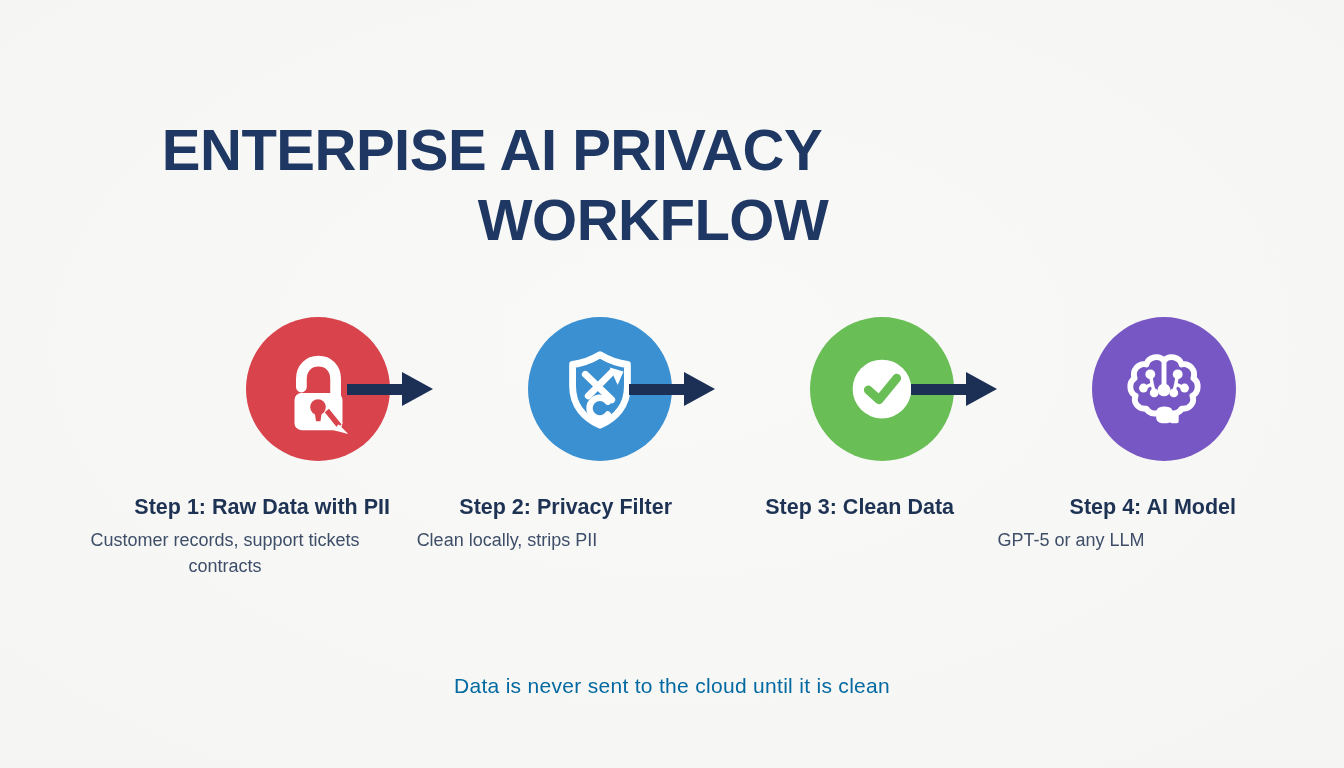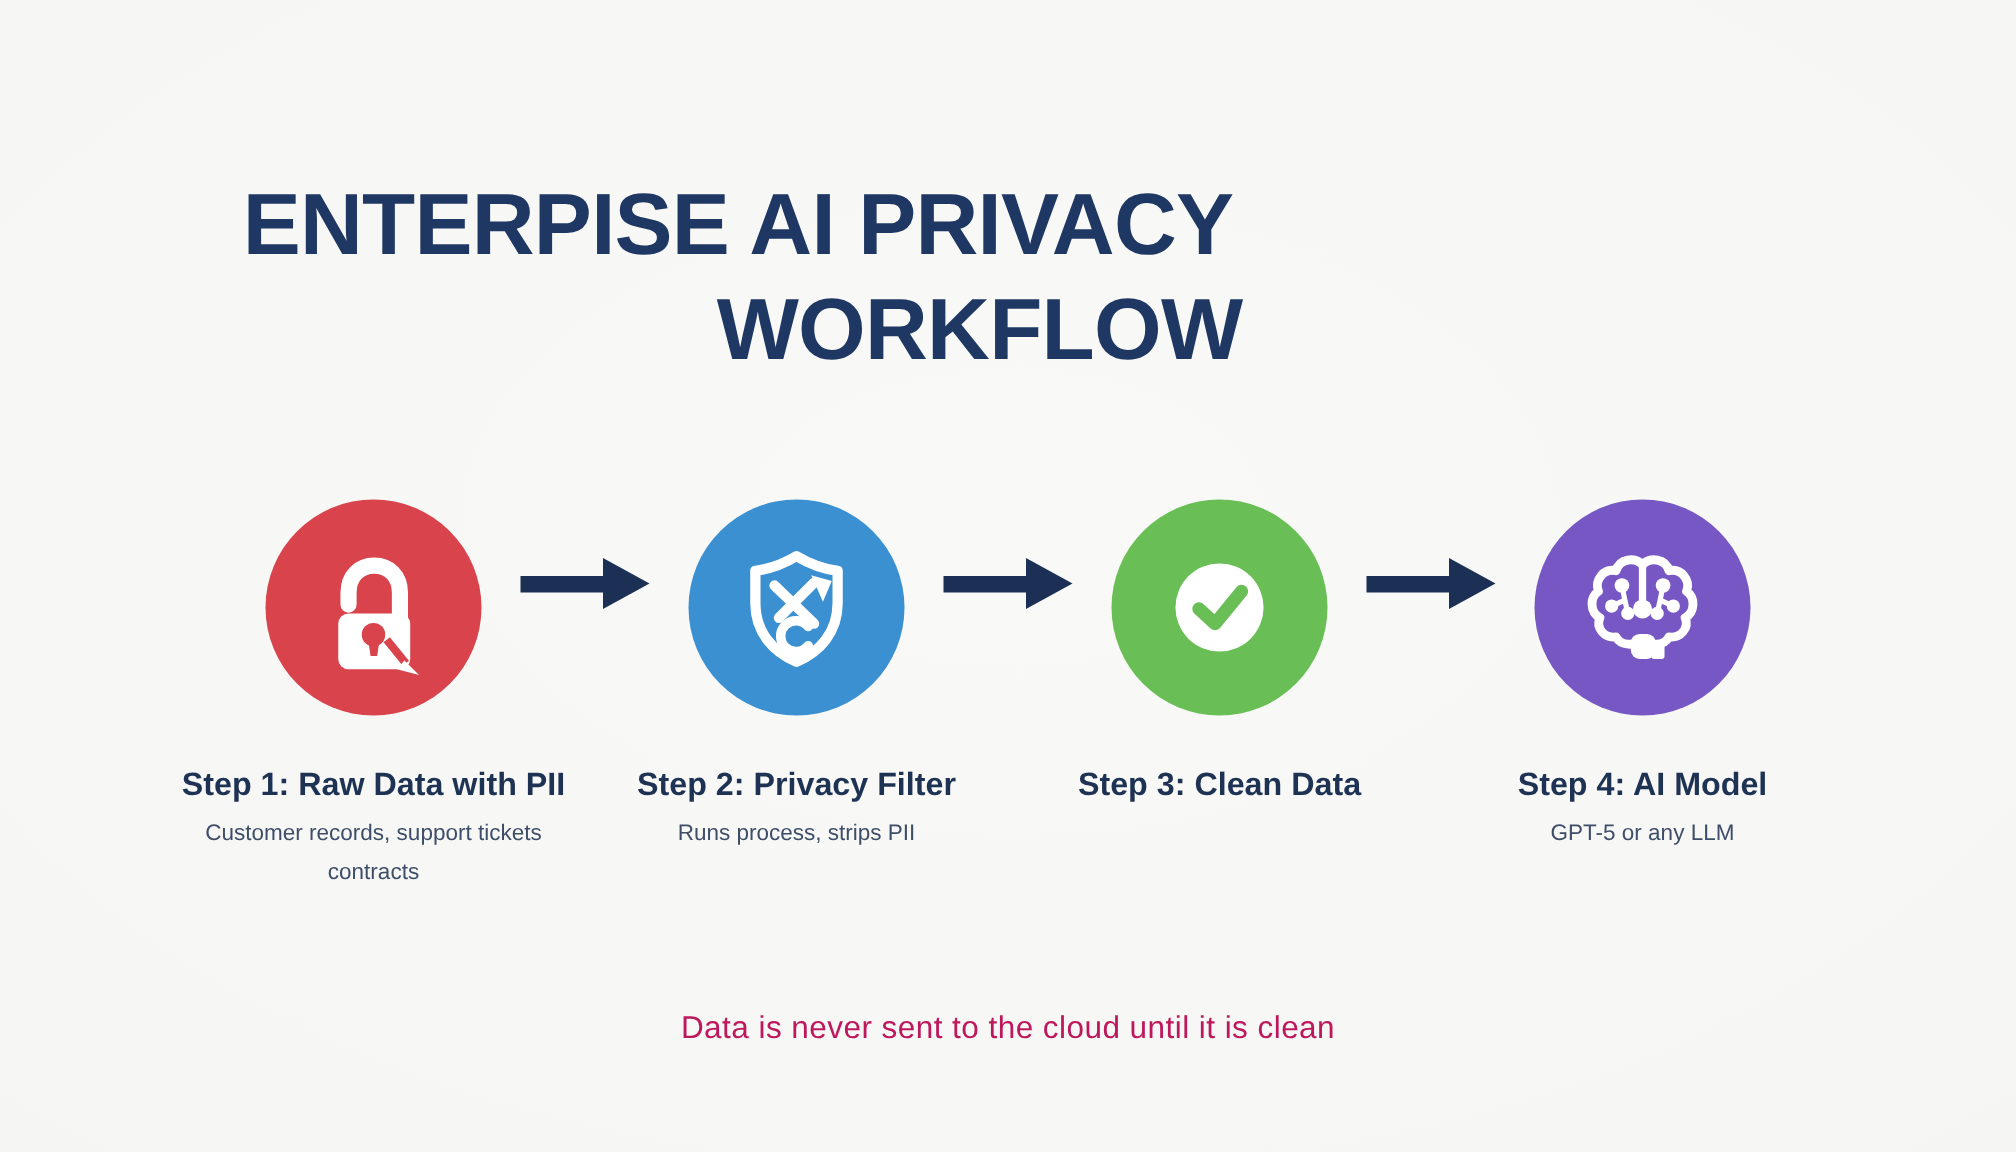--- a/index.html
+++ b/index.html
@@ -39,25 +39,25 @@
   
   .steps-row {
     position: absolute;
     top: 317px;
     left: 108px;
     width: 1128px;
     height: 280px;
   }
   .step {
     position: absolute;
-    top: 16px;
+    top: 0;
     width: 282px;
     display: flex;
     flex-direction: column;
-    align-items: center;
+    align-items: flex-end;
   }
   .step-1 { left: 0; }
   .step-2 { left: 282px; }
   .step-3 { left: 564px; }
   .step-4 { left: 846px; }
 
   .circle {
     width: 144px;
     height: 144px;
     border-radius: 50%;
@@ -76,21 +76,21 @@
     margin-top: 34px;
     font-size: 21.5px;
     font-weight: bold;
     color: #1e3354;
     white-space: nowrap;
     text-align: center;
   }
   .step-desc {
     margin-top: 7px;
     width: 330px;
-    font-size: 15px;
+    font-size: 18px;
     line-height: 26px;
     color: #3e4e68;
     text-align: center;
     white-space: pre-line;
   }
 
   
   .arrow {
     position: absolute;
     top: 55px;
@@ -120,21 +120,21 @@
   }
 
   
   .footer-note {
     position: absolute;
     top: 674px;
     left: 0;
     width: 100%;
     text-align: center;
     font-size: 21px;
-    color: #be185d;
+    color: #0369a1;
     letter-spacing: 0.3px;
   }
 </style>
 </head>
 <body>
 
 <div class="title-block">
   <span class="title-line title-line-1">ENTERPISE AI PRIVACY</span>
   <span class="title-line title-line-2">WORKFLOW</span>
 </div>
@@ -165,21 +165,21 @@
         <svg viewBox="0 0 96 96">
           <path d="M48 13 C58 19 68 22 76 23 L76 45 C76 65 64 78 48 85 C32 78 20 65 20 45 L20 23 C28 22 38 19 48 13 Z" fill="none" stroke="#ffffff" stroke-width="7" stroke-linejoin="round"></path>
           <polygon points="58,26 72,30 66,44" fill="#ffffff"></polygon>
           <line x1="33" y1="33" x2="60" y2="59" stroke="#ffffff" stroke-width="7" stroke-linecap="round"></line>
           <line x1="60" y1="31" x2="36" y2="55" stroke="#ffffff" stroke-width="7" stroke-linecap="round"></line>
           <path d="M56 61 A10.5 10.5 0 1 0 56 74" fill="none" stroke="#ffffff" stroke-width="6.5" stroke-linecap="round"></path>
         </svg>
       </span>
     </div>
     <div class="step-label">Step 2: Privacy Filter</div>
-    <div class="step-desc">Runs process, strips PII</div>
+    <div class="step-desc">Clean locally, strips PII</div>
   </div>
 
   <div class="step step-3">
     <div class="circle circle-3">
       <span>
         <svg viewBox="0 0 96 96">
           <circle cx="48" cy="48" r="30" fill="#ffffff"></circle>
           <path d="M34 49 L45 59 L63 37" fill="none" stroke="#69be55" stroke-width="9" stroke-linecap="round" stroke-linejoin="round"></path>
         </svg>
       </span>

